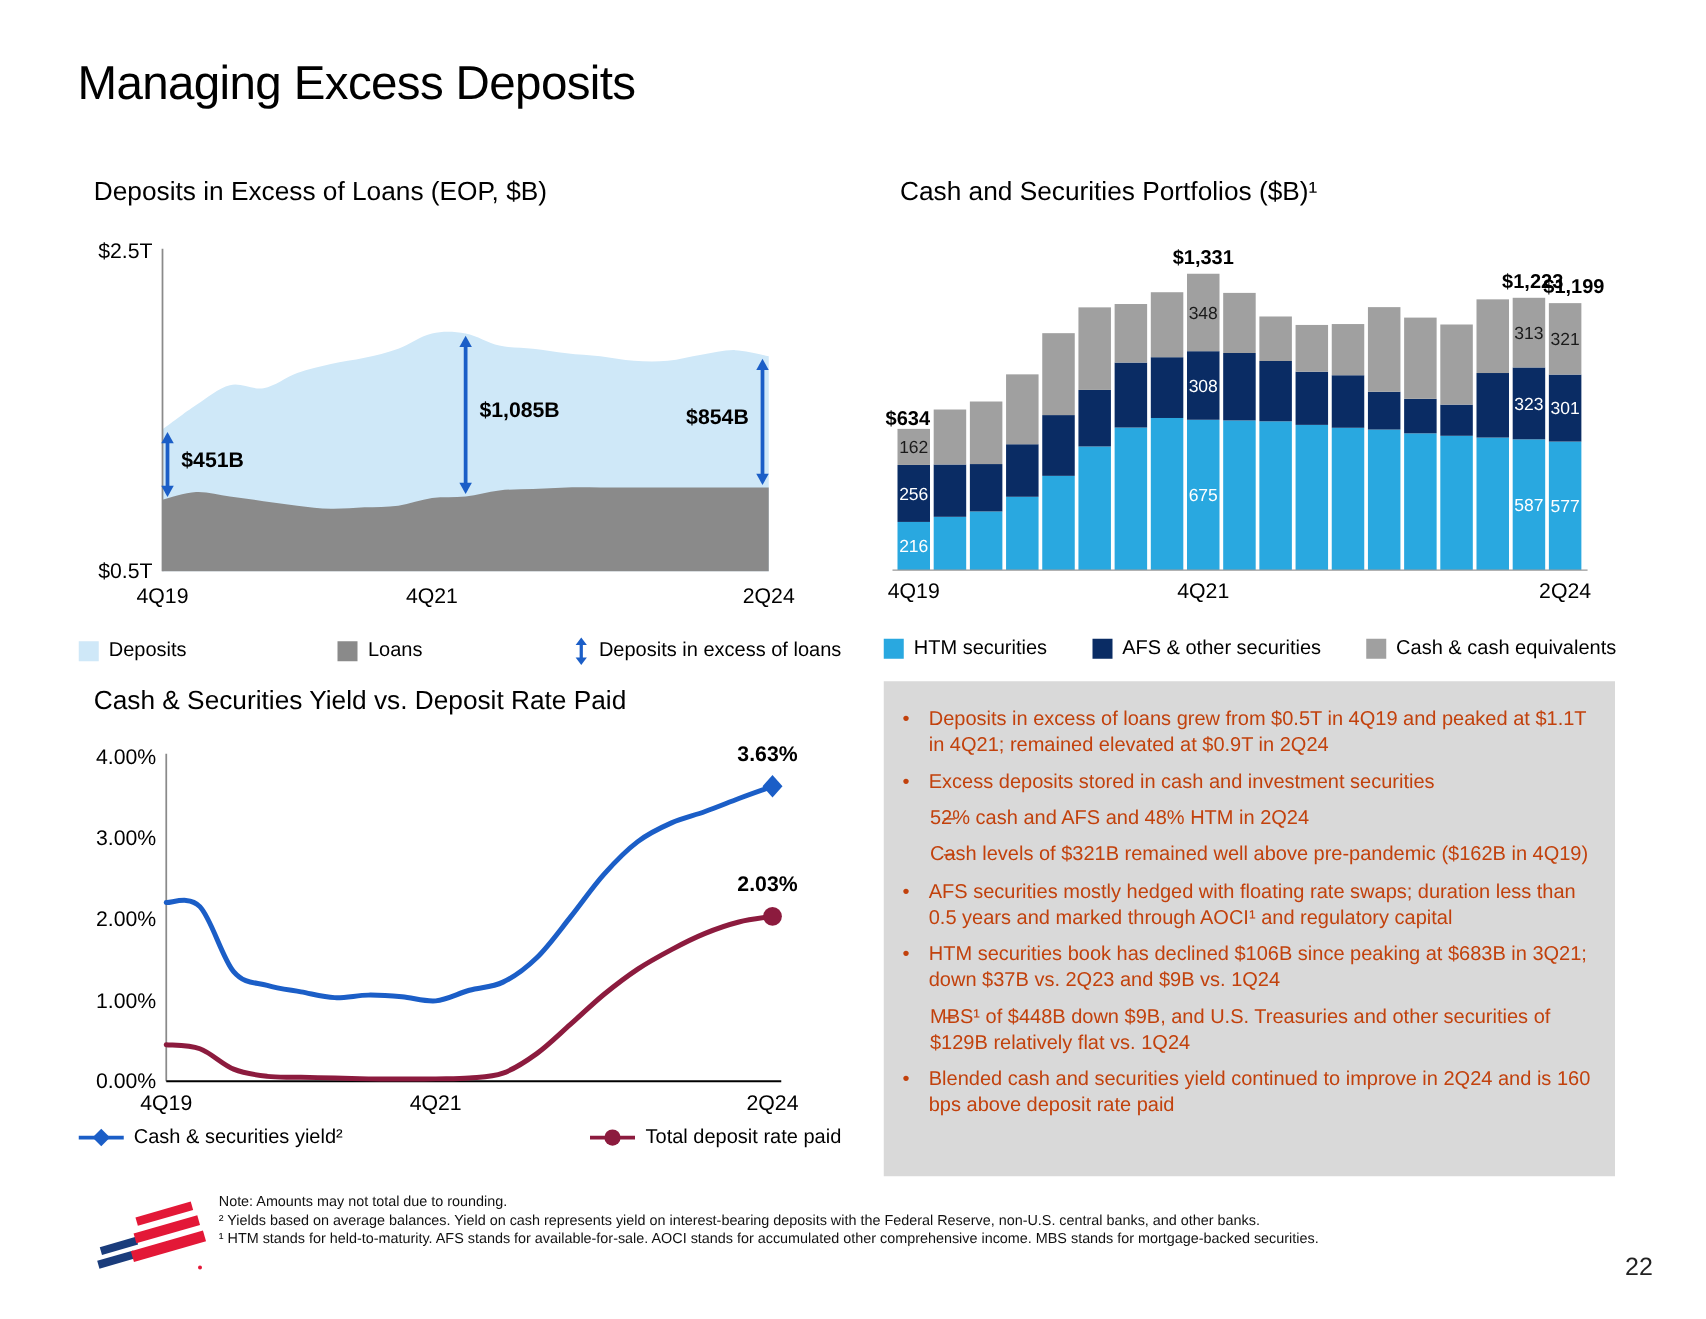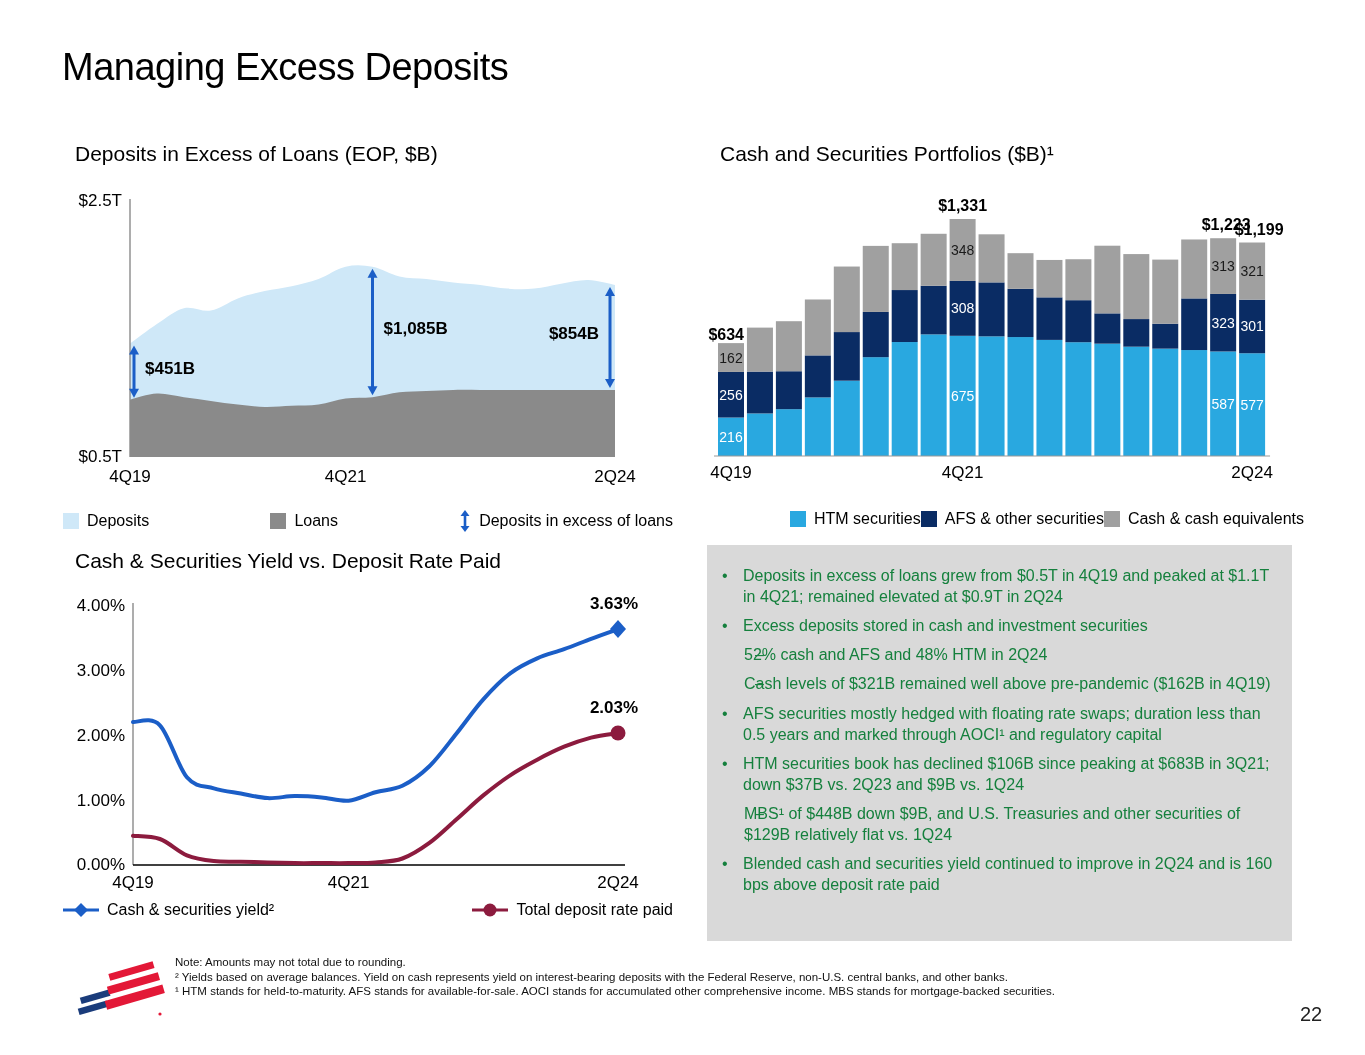--- a/index.html
+++ b/index.html
@@ -16,24 +16,24 @@
   .ann{font-size:17px;font-weight:700;fill:#000;}
   .btotal{font-size:16px;font-weight:700;fill:#000;}
   .bseg-light{font-size:14px;fill:#ffffff;}
   .bseg-dark{font-size:14px;fill:#1a1a1a;}
   .endlbl{font-size:17px;font-weight:700;fill:#000;}
   .legend{position:absolute;display:flex;align-items:center;font-size:16px;color:#000;}
   .legend.centered{justify-content:space-between;}
   .leg-item{display:flex;align-items:center;gap:8px;white-space:nowrap;}
   .sw{width:16px;height:16px;display:inline-block;flex:0 0 16px;}
   .area-legend{left:63px;top:510px;width:610px;gap:34px;}
-  .bar-legend{left:707px;top:510px;width:586px;justify-content:center;margin-left:47px;}
+  .bar-legend{left:707px;top:510px;width:586px;justify-content:space-between;}
   .line-legend{left:63px;top:901px;width:610px;gap:30px;}
   .commentary{position:absolute;left:707px;top:545px;width:585px;height:396px;background:#D9D9D9;
-              box-sizing:border-box;padding:20px 18px 0 0;font-size:16px;line-height:1.32;color:#15803d;}
+              box-sizing:border-box;padding:20px 18px 0 0;font-size:16px;line-height:1.32;color:#c2410c;}
   .bullet{position:relative;margin-bottom:8px;}
   .lvl1{padding-left:36px;}
   .lvl1::before{content:"\2022";position:absolute;left:15px;top:0;}
   .lvl2{padding-left:37px;}
   .lvl2::before{content:"\2013";position:absolute;left:48px;top:0;}
   .footnotes{position:absolute;left:175px;top:955px;font-size:11.5px;line-height:1.28;color:#111;}
   .page-num{position:absolute;left:1300px;top:1003px;font-size:20px;color:#222;}
   .logo{position:absolute;left:70px;top:962px;}
 </style>
 </head>

